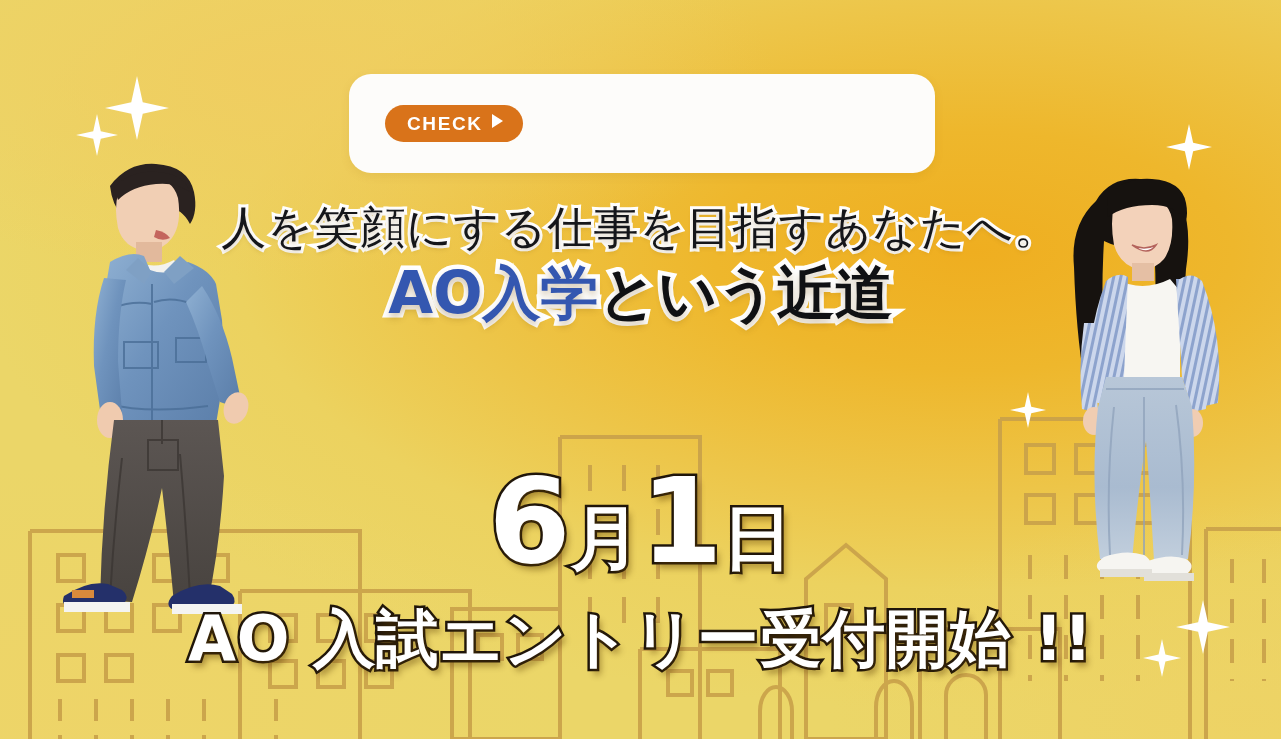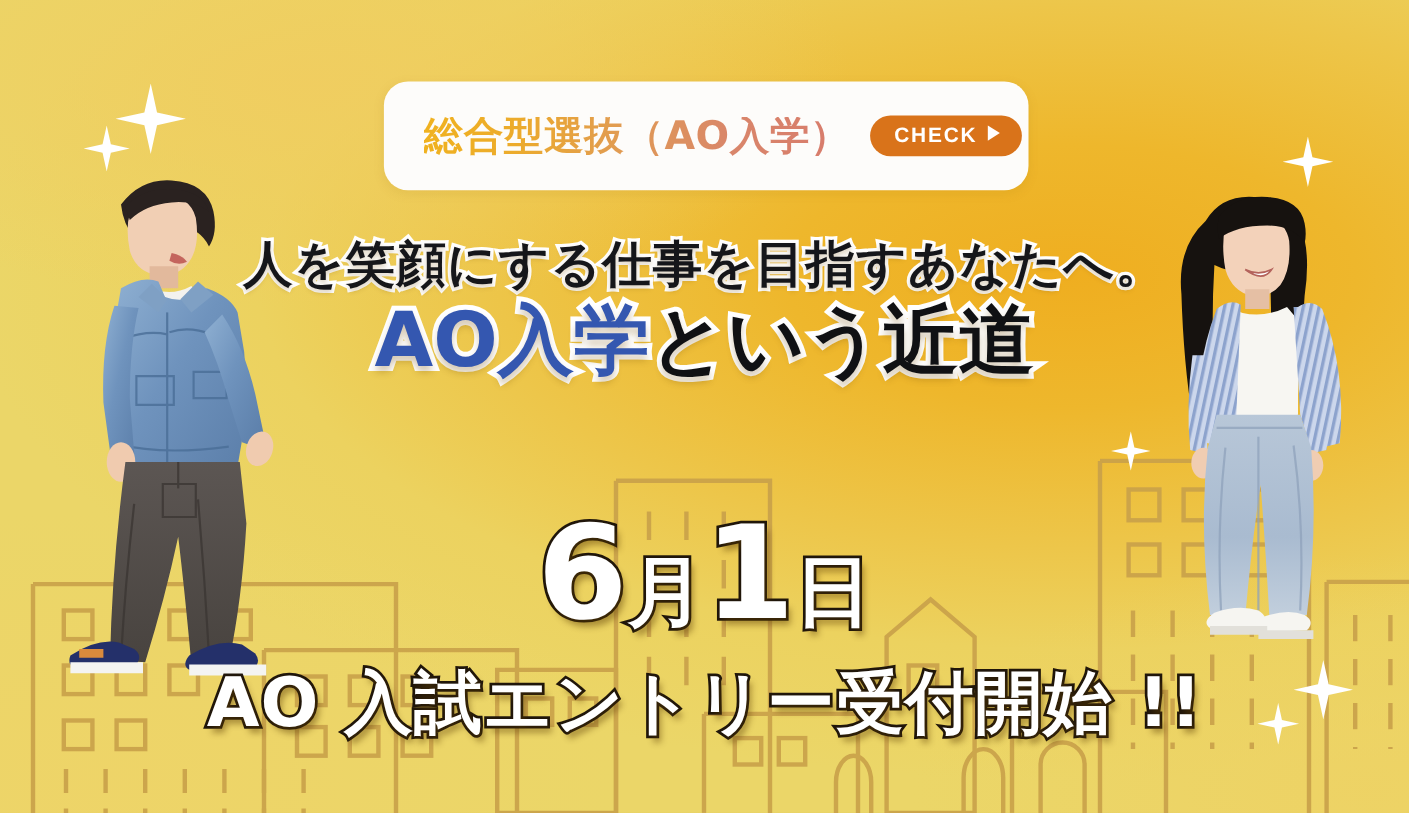--- a/index.html
+++ b/index.html
@@ -87,32 +87,32 @@
   }
 
   
   .headline{
     position:absolute;left:0;right:0;top:205px;
     text-align:center;
     pointer-events:none;
   }
   .tagline{
     font-size:45px;
-    font-weight:700;
+    font-weight:400;
     color:#15161a;
     letter-spacing:1px;
     line-height:1;
-    margin:12px;
+    margin:0;
     -webkit-text-stroke:6px #ffffff;
     paint-order:stroke fill;
     text-shadow:0 3px 5px rgba(120,80,10,.28);
   }
   .bigline{
     margin:14px 0 0 0;
-    font-size:69px;
+    font-size:58px;
     font-weight:900;
     letter-spacing:0px;
     line-height:1;
     -webkit-text-stroke:9px #ffffff;
     paint-order:stroke fill;
     text-shadow:0 5px 7px rgba(120,80,10,.30);
   }
   .bigline .blue{color:#3457b0;}
   .bigline .black{color:#101114;}
 
@@ -358,21 +358,20 @@
       </g>
 
       <path d="M56 382 q22 -8 40 -2 q10 6 4 14 l-48 2 q-8 -6 4 -14Z" fill="#f6f5f1"></path>
       <path d="M100 386 q22 -8 38 -2 q10 6 2 14 l-46 2 q-8 -6 6 -14Z" fill="#f6f5f1"></path>
       <path d="M52 394 h52 v8 h-52Z" fill="#e2e0da"></path>
       <path d="M96 398 h50 v8 h-50Z" fill="#e2e0da"></path>
     </svg>
   </div>
 
   <div class="badge">
-    <span class="badge-text">総合型選抜（AO入学）</span>
     <button class="check-btn">
       <span>CHECK</span>
       <span class="check-arrow"></span>
     </button>
   </div>
 
   <div class="headline">
     <p class="tagline">人を笑顔にする仕事を目指すあなたへ。</p>
     <p class="bigline">
       <span class="blue">AO入学</span><span class="black">という近道</span>

